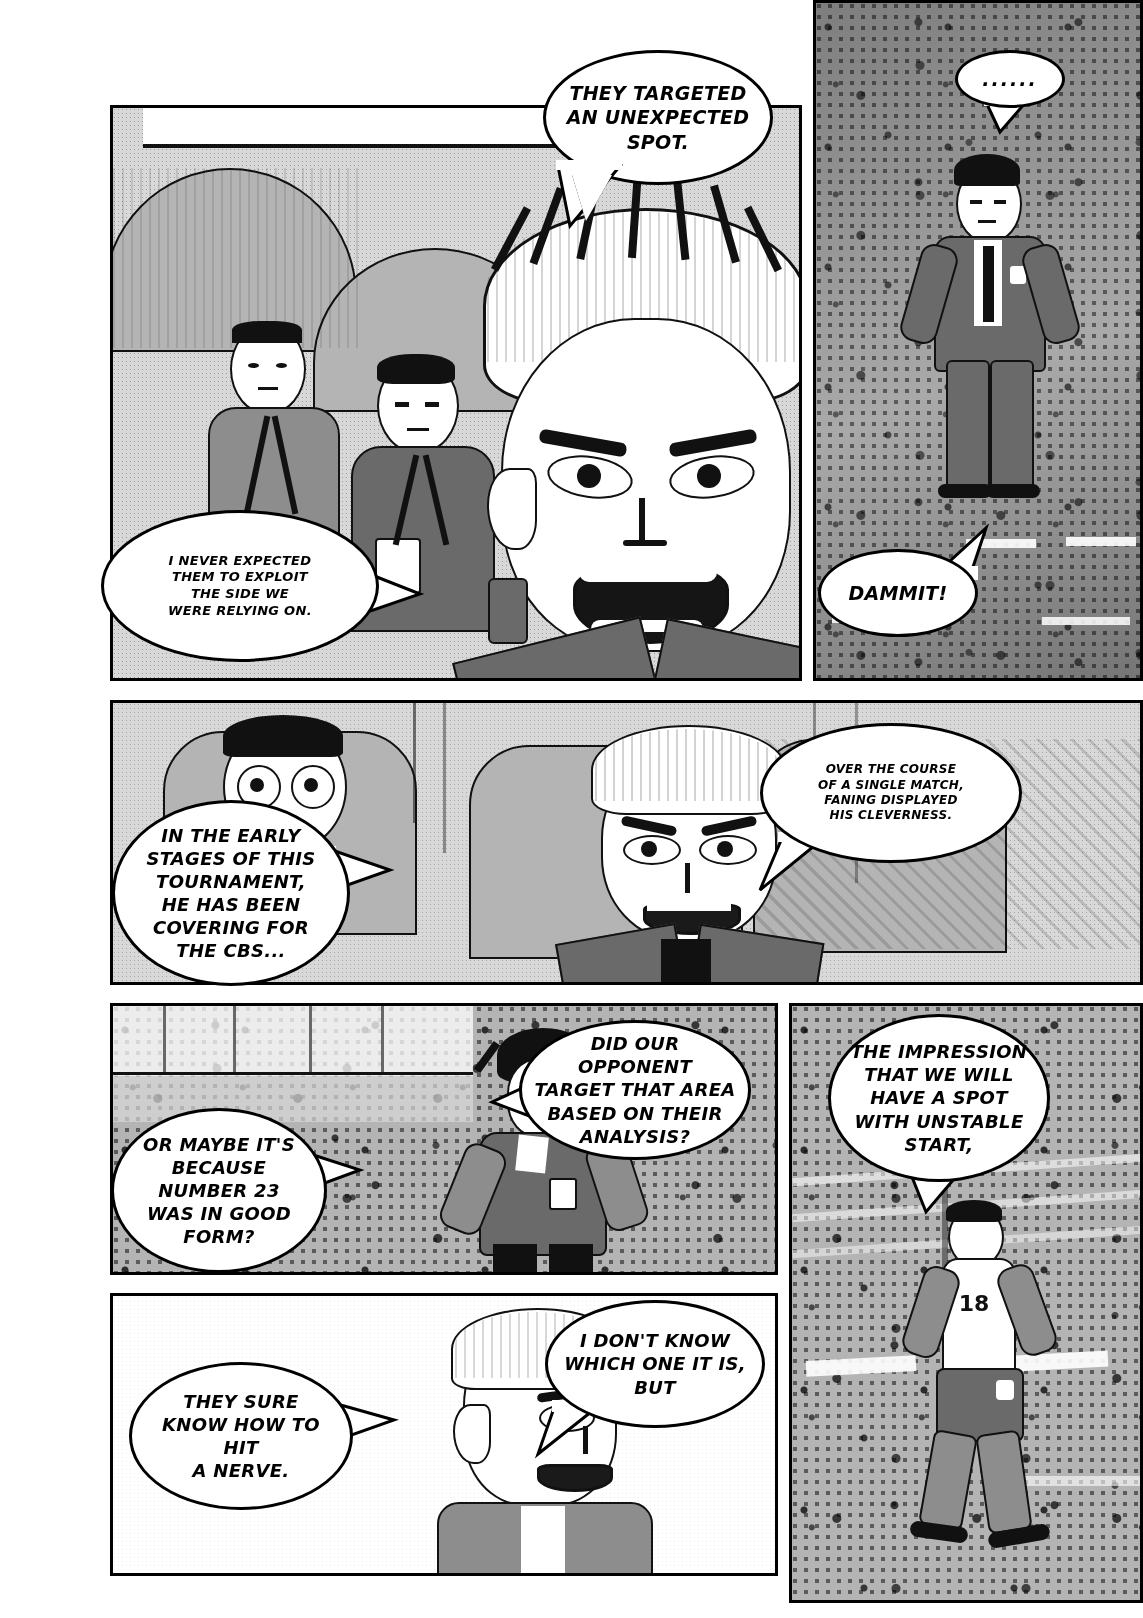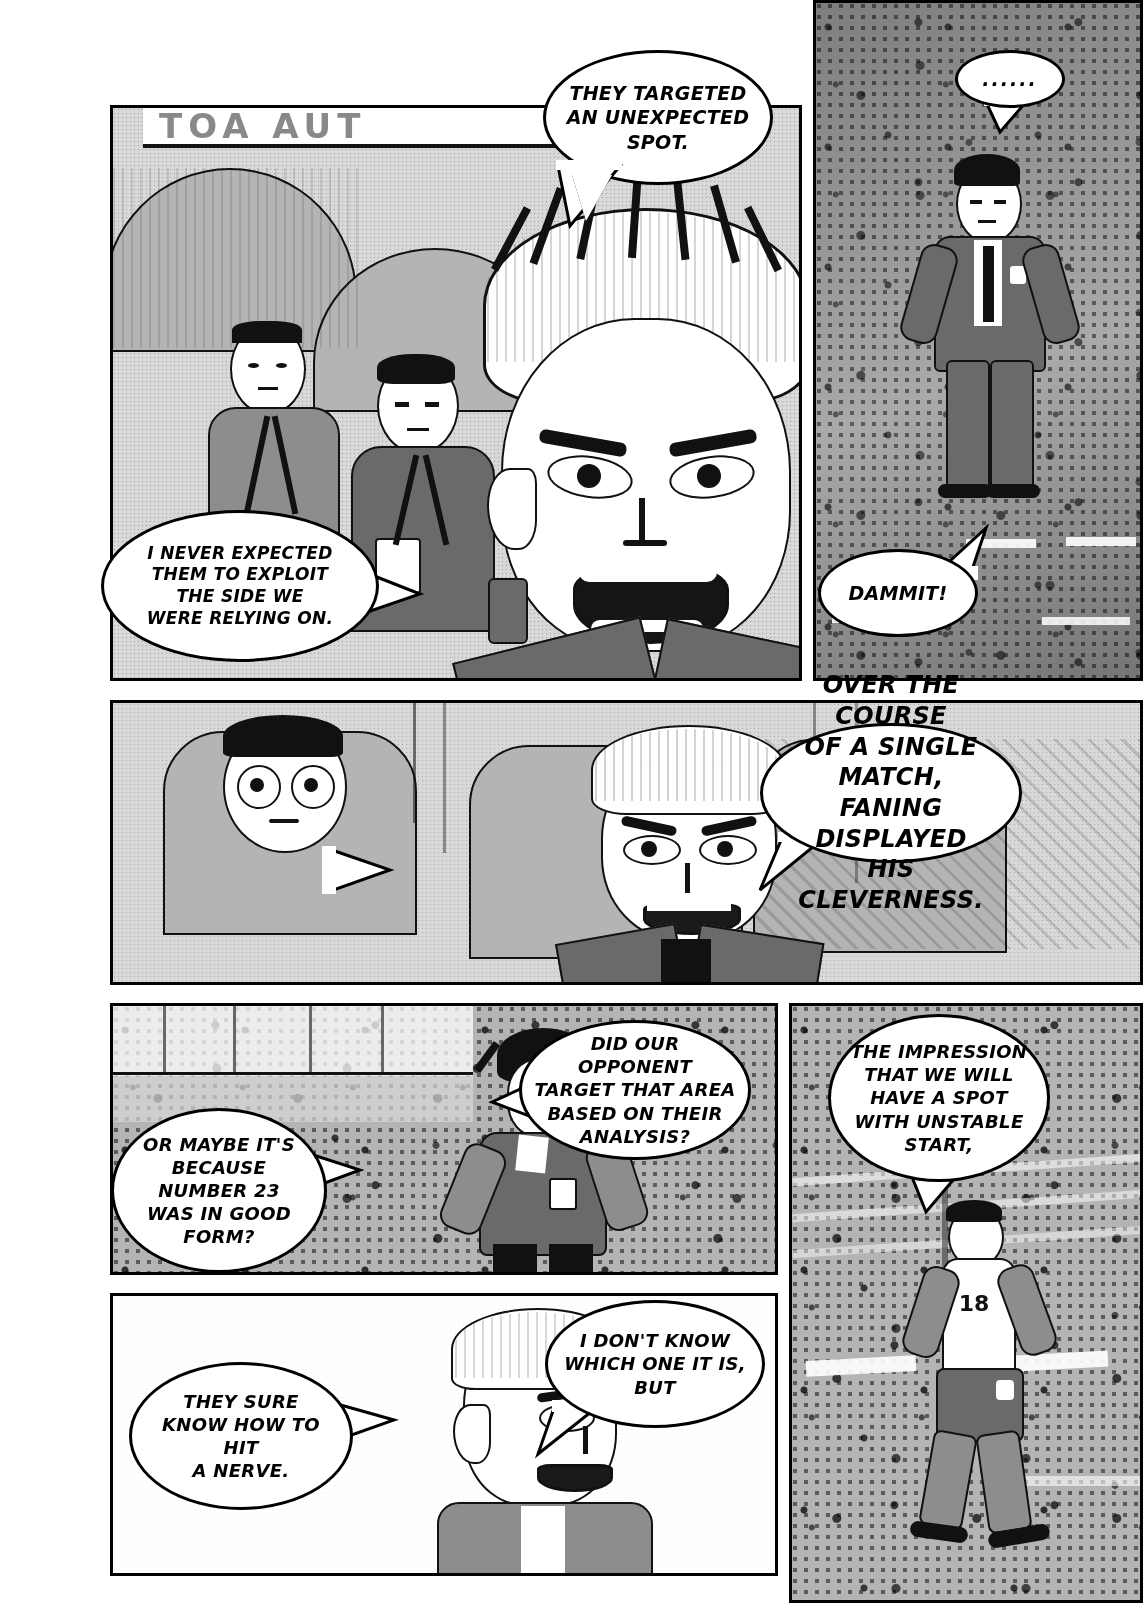--- a/index.html
+++ b/index.html
@@ -117,21 +117,20 @@
 <body>
 
 <div class="page">
 
   <div class="panel" style="left:110px; top:105px; width:692px; height:576px;">
 
     <div class="ink gray1" style="left:0; top:0; width:692px; height:576px;"></div>
     <div class="tone-dots-fine"></div>
     <div class="ink white" style="left:30px; top:0; width:430px; height:38px;"></div>
     <div class="ink" style="left:30px; top:36px; width:430px; height:4px;"></div>
-    <div style="position:absolute; left:46px; top:-2px; font-family:'DejaVu Sans',sans-serif; font-weight:700; font-size:34px; letter-spacing:6px; color:#2a2a2a; opacity:0.55;">TOA  AUT</div>
 
     <div class="ink gray2 outline" style="left:-10px; top:60px; width:250px; height:180px; border-radius:50% 50% 0 0 / 70% 70% 0 0;"></div>
     <div class="ink gray2 outline" style="left:200px; top:140px; width:240px; height:160px; border-radius:50% 50% 0 0 / 70% 70% 0 0;"></div>
     <div class="tone-lines" style="left:0; top:60px; height:180px; width:250px; opacity:0.5;"></div>
 
     <div class="fig" style="left:95px; top:215px; width:130px; height:300px;">
       <div class="ink white ell outline" style="left:22px; top:0; width:72px; height:88px;"></div>
       <div class="ink" style="left:24px; top:-2px; width:70px; height:22px; border-radius:40% 40% 0 0;"></div>
       <div class="ink" style="left:40px; top:40px; width:11px; height:5px; border-radius:50%;"></div>
       <div class="ink" style="left:68px; top:40px; width:11px; height:5px; border-radius:50%;"></div>
@@ -358,21 +357,21 @@
 AN UNEXPECTED
 SPOT.</div>
   </div>
   <div class="tail" style="left:572px; top:175px; border-width:46px 26px 0 14px; border-color:#fff transparent transparent transparent; filter:drop-shadow(0 0 0 #000); z-index:3;"></div>
   <svg style="position:absolute; left:548px; top:160px; width:90px; height:70px; z-index:2;">
     <polygon points="10,6 72,6 22,66" fill="#fff" stroke="#000" stroke-width="3"></polygon>
     <rect x="8" y="0" width="66" height="10" fill="#fff"></rect>
   </svg>
 
   <div class="balloon" style="left:101px; top:510px; width:278px; height:152px; z-index:4;">
-    <div class="txt" style="font-size:17px;">I NEVER EXPECTED
+    <div class="txt" style="font-size:13px;">I NEVER EXPECTED
 THEM TO EXPLOIT
 THE SIDE WE
 WERE RELYING ON.</div>
   </div>
   <svg style="position:absolute; left:350px; top:560px; width:80px; height:70px; z-index:3;">
     <polygon points="4,8 70,34 6,56" fill="#fff" stroke="#000" stroke-width="3"></polygon>
     <rect x="0" y="6" width="14" height="52" fill="#fff"></rect>
   </svg>
 
   <div class="balloon" style="left:955px; top:50px; width:110px; height:58px; z-index:4;">
@@ -385,30 +384,38 @@
 
   <div class="balloon" style="left:818px; top:549px; width:160px; height:88px; z-index:4;">
     <div class="txt" style="font-size:19px;">DAMMIT!</div>
   </div>
   <svg style="position:absolute; left:930px; top:524px; width:70px; height:60px; z-index:3;">
     <polygon points="8,48 56,4 40,52" fill="#fff" stroke="#000" stroke-width="3"></polygon>
     <rect x="6" y="42" width="42" height="14" fill="#fff"></rect>
   </svg>
 
   <div class="balloon" style="left:760px; top:723px; width:262px; height:140px; z-index:4;">
-    <div class="txt" style="font-size:24px;">OVER THE COURSE
+    <div class="txt" style="font-size:12px;">OVER THE COURSE
 OF A SINGLE MATCH,
 FANING DISPLAYED
 HIS CLEVERNESS.</div>
   </div>
   <svg style="position:absolute; left:748px; top:832px; width:90px; height:70px; z-index:3;">
     <polygon points="76,6 34,6 12,58" fill="#fff" stroke="#000" stroke-width="3"></polygon>
     <rect x="30" y="0" width="52" height="10" fill="#fff"></rect>
   </svg>
 
+  <div class="balloon" style="left:112px; top:800px; width:238px; height:186px; z-index:4;">
+    <div class="txt" style="font-size:18px;">IN THE EARLY
+STAGES OF THIS
+TOURNAMENT,
+HE HAS BEEN
+COVERING FOR
+THE CBS...</div>
+  </div>
   <svg style="position:absolute; left:322px; top:838px; width:80px; height:66px; z-index:3;">
     <polygon points="4,10 68,32 6,54" fill="#fff" stroke="#000" stroke-width="3"></polygon>
     <rect x="0" y="8" width="14" height="48" fill="#fff"></rect>
   </svg>
 
   <div class="balloon" style="left:519px; top:1020px; width:232px; height:140px; z-index:4;">
     <div class="txt" style="font-size:18px;">DID OUR OPPONENT
 TARGET THAT AREA
 BASED ON THEIR
 ANALYSIS?</div>

